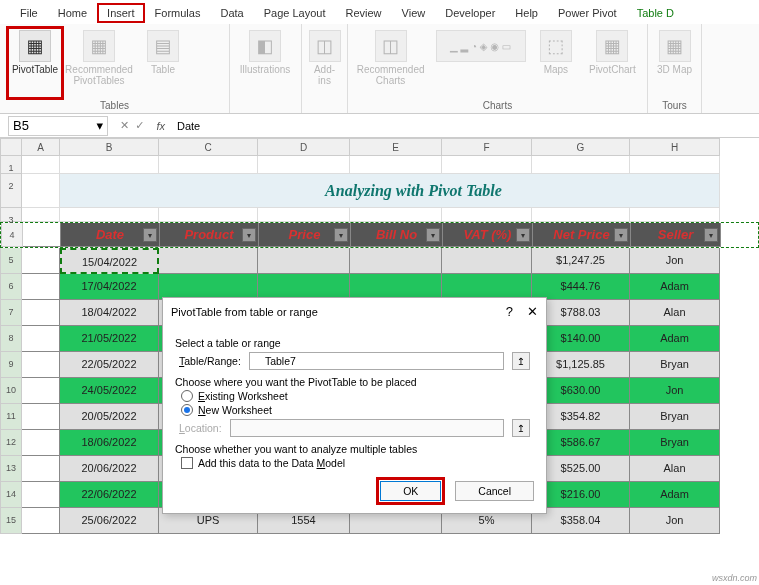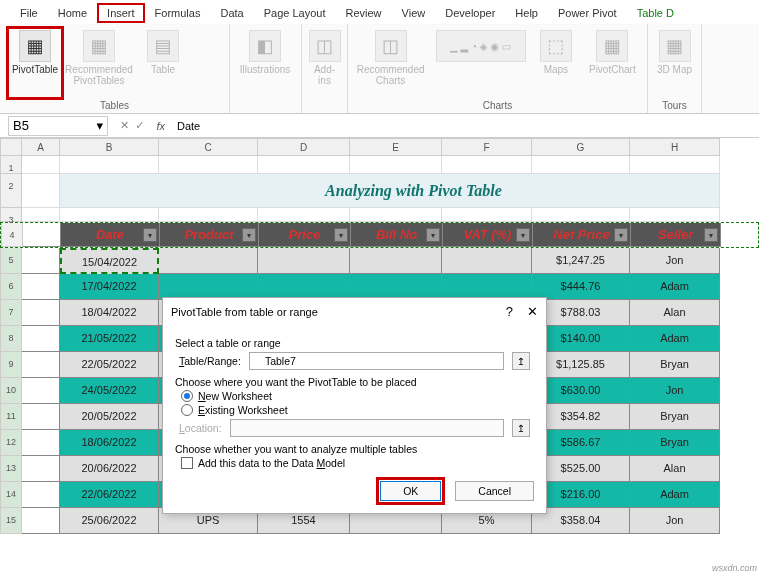--- a/index.html
+++ b/index.html
@@ -42,21 +42,21 @@
     
     .title-row .cell { background: #e6f0f5; }
     .title-text { font-family: Georgia, serif; font-style: italic; font-weight: bold; font-size: 16px; color: #0f766e; text-align: center; line-height: 33px; padding-left: 48px; }
     .title-row { height: 34px; }
     
     
     .tbl-header .cell { background: #555; color: #fff; border-color: #888; position: relative; }
     .hdr-text { color: #d93030; font-weight: bold; font-style: italic; font-size: 13px; display: flex; align-items: center; justify-content: center; height: 100%; }
     .filter-btn { position: absolute; right: 2px; top: 5px; width: 14px; height: 14px; background: #999; border: 1px solid #666; font-size: 8px; color: #333; display: flex; align-items: center; justify-content: center; }
     .data-row .cell { background: #e0e0e0; text-align: center; line-height: 25px; font-size: 11px; color: #222; border-color: #888; }
-    .data-row.alt .cell { background: #14b8a6; }
+    .data-row.alt .cell { background: #22c55e; }
     .selected-cell { border: 2px dashed #107c10 !important; }
     
     
     .ant-border { border: 1px dashed #107c10; }
     
     
     .dialog { position: absolute; left: 162px; top: 297px; width: 385px; background: #fff; border: 1px solid #aaa; box-shadow: 2px 2px 8px rgba(0,0,0,0.2); z-index: 100; }
     .dlg-title { display: flex; justify-content: space-between; align-items: center; padding: 6px 8px; font-size: 11px; }
     .dlg-title-right { display: flex; gap: 14px; font-size: 13px; }
     .dlg-body { padding: 6px 12px 12px; font-size: 10.5px; }
@@ -67,21 +67,21 @@
     .radio-row, .check-row { display: flex; align-items: center; gap: 5px; margin: 2px 0 2px 6px; }
     .radio { width: 12px; height: 12px; border: 1px solid #666; border-radius: 50%; display: inline-flex; align-items: center; justify-content: center; }
     .radio.checked::after { content: ''; width: 6px; height: 6px; border-radius: 50%; background: #1a73e8; }
     .checkbox { width: 12px; height: 12px; border: 1px solid #666; }
     .underline { text-decoration: underline; }
     .dlg-buttons { display: flex; justify-content: flex-end; gap: 14px; margin-top: 12px; }
     .dlg-btn { padding: 3px 22px; border: 1px solid #aaa; background: #f8f8f8; font-size: 10.5px; }
     .dlg-btn.highlighted { outline: 3px solid #c00; outline-offset: 1px; border: 1px solid #0078d4; }
     .loc-disabled { color: #aaa; }
     
-    .watermark { position: absolute; right: 2px; bottom: 12px; font-size: 9px; color: #999; font-style: italic; }
+    .watermark { position: absolute; right: 2px; bottom: 2px; font-size: 9px; color: #999; font-style: italic; }
 
     
     .wA { width: 38px; } .wB { width: 99px; } .wC { width: 99px; } .wD { width: 92px; }
     .wE { width: 92px; } .wF { width: 90px; } .wG { width: 98px; } .wH { width: 90px; }
   </style>
 </head>
 <body>
 
 <div class="tab-bar">
   <div class="tab">File</div>
@@ -388,26 +388,26 @@
   </div>
   <div class="dlg-body">
     <div class="dlg-section">Select a table or range</div>
     <div class="dlg-row">
       <span><span class="underline">T</span>able/Range:</span>
       <input class="dlg-input" value="Table7" style="">
       <span class="range-btn">↥</span>
     </div>
     <div class="dlg-section">Choose where you want the PivotTable to be placed</div>
     <div class="radio-row">
+      <span class="radio"></span>
+      <span><span class="underline">E</span>xisting Worksheet</span>
+    </div>
+    <div class="radio-row">
       <span class="radio checked"></span>
       <span><span class="underline">N</span>ew Worksheet</span>
-    </div>
-    <div class="radio-row">
-      <span class="radio"></span>
-      <span><span class="underline">E</span>xisting Worksheet</span>
     </div>
     <div class="dlg-row">
       <span class="loc-disabled"><span class="underline">L</span>ocation:</span>
       <input class="dlg-input" disabled="" value="" style="">
       <span class="range-btn">↥</span>
     </div>
     <div class="dlg-section">Choose whether you want to analyze multiple tables</div>
     <div class="check-row">
       <span class="checkbox"></span>
       <span>Add this data to the Data <span class="underline">M</span>odel</span>

